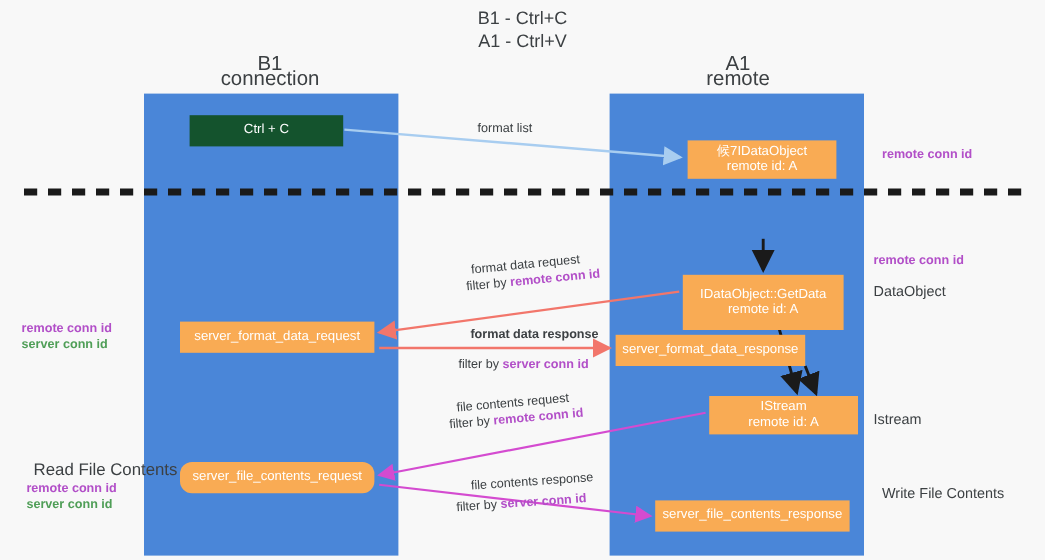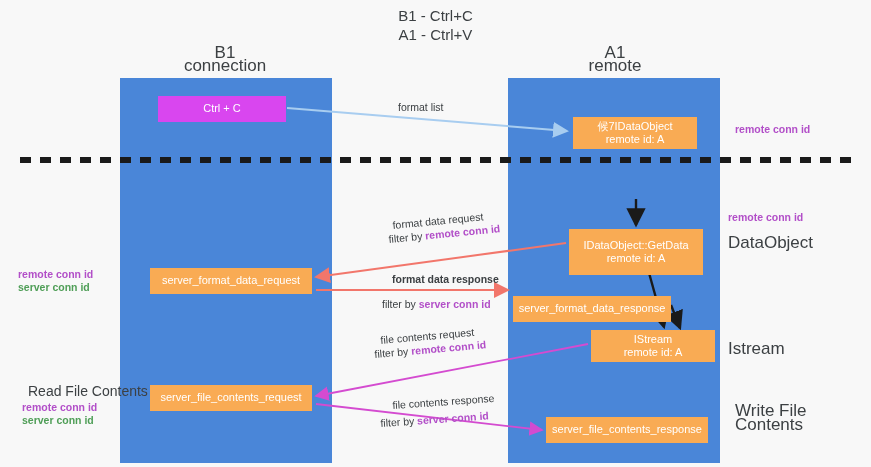--- a/index.html
+++ b/index.html
@@ -8,32 +8,32 @@
   #stage{position:absolute;inset:0;}
   .lane{position:absolute;background:#4a86d8;}
   .lane-b1{left:120px;top:78px;width:212px;height:385px;}
   .lane-a1{left:508px;top:78px;width:212px;height:385px;}
   .title{position:absolute;left:0;right:0;top:6px;text-align:center;font-size:15px;line-height:19px;color:#3c4043;white-space:pre-line;}
   .colhead{position:absolute;text-align:center;font-size:17px;line-height:13px;color:#3c4043;white-space:pre-line;}
   .ch-b1{left:150px;top:46px;width:150px;}
   .ch-a1{left:540px;top:46px;width:150px;}
   .box{position:absolute;display:flex;flex-direction:column;align-items:center;justify-content:center;
        color:#ffffff;font-size:11px;line-height:13.5px;text-align:center;box-sizing:border-box;padding:2px 4px;}
-  .green{background:#d946ef;}
+  .green{background:#14532d;}
   .orange{background:#f9ab54;}
   .b-ctrlc{left:158px;top:96px;width:128px;height:26px;}
   .b-idataobject{left:573px;top:117px;width:124px;height:32px;}
   .b-ctrlv{left:577px;top:172px;width:116px;height:26px;}
   .b-getdata{left:569px;top:229px;width:134px;height:46px;}
   .b-sfdreq{left:150px;top:268px;width:162px;height:26px;}
-  .b-sfdres{left:513px;top:279px;width:158px;height:26px;margin-top:17px;}
+  .b-sfdres{left:513px;top:279px;width:158px;height:26px;}
   .b-istream{left:591px;top:330px;width:124px;height:32px;}
-  .b-sfcreq{left:150px;top:385px;width:162px;height:26px;}
+  .b-sfcreq{left:150px;top:385px;width:162px;height:26px;border-radius:10px;}
   .b-sfcres{left:546px;top:417px;width:162px;height:26px;}
-  .sidelabel{position:absolute;font-size:17px;line-height:14px;color:#3c4043;}
+  .sidelabel{position:absolute;font-size:12px;line-height:14px;color:#3c4043;}
   .sl-dataobject{left:728px;top:236px;}
   .sl-istream{left:728px;top:342px;}
   .sl-write{left:735px;top:404px;}
   .annot{position:absolute;font-size:10.5px;line-height:13px;font-weight:bold;}
   .purple{color:#b24fc8;}
   .green-t{color:#4f9e57;}
   .an-r1{left:735px;top:123px;}
   .an-r2{left:728px;top:211px;}
   .an-l1{left:18px;top:268px;}
   .an-l2{left:22px;top:401px;}

